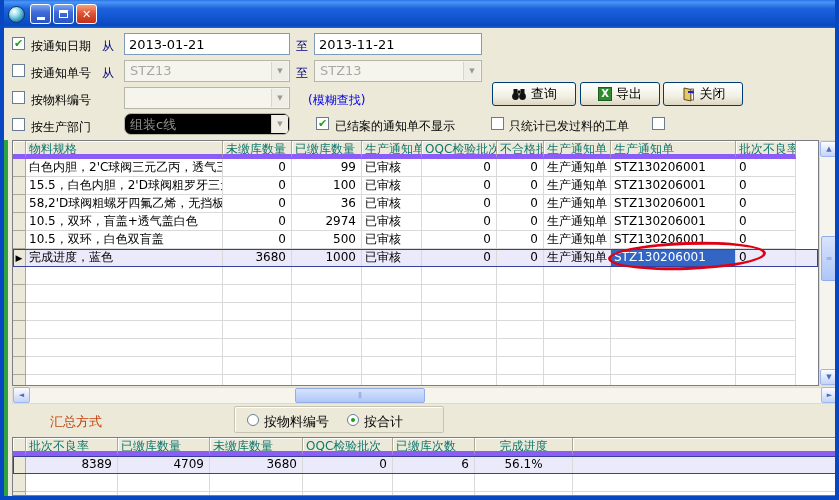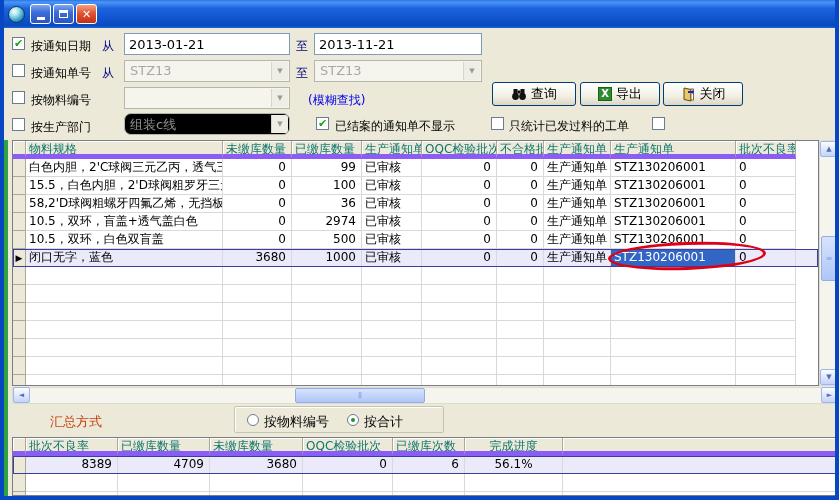--- a/index.html
+++ b/index.html
@@ -59,21 +59,21 @@
   .grow .ind { color:#000; }
   .selrow { background:#EAEAFB; outline:1px solid #3A3F9E; outline-offset:-1px; }
   .selrow .gcell { border-bottom-color:#EAEAFB; }
   .hlcell { background:#3365C4; color:#fff; }
 
   
   .mc0{width:13px;} .mc1{width:197px;} .mc2{width:69px;} .mc3{width:70px;} .mc4{width:60px;}
   .mc5{width:75px;} .mc6{width:47px;} .mc7{width:67px;} .mc8{width:125px;} .mc9{width:60px;}
   
   .sc0{width:13px;} .sc1{width:92px;} .sc2{width:92px;} .sc3{width:93px;} .sc4{width:90px;}
-  .sc5{width:72px;} .sc6{width:98px;text-align:center;}
+  .sc5{width:82px;} .sc6{width:98px;text-align:center;}
 
   
   .vscroll { position:absolute; left:815px; top:140px; width:20px; height:246px; background:#F5F5EE; border:1px solid #DDDBCF; }
   .hscroll { position:absolute; left:8px; top:387px; width:827px; height:17px; background:#F5F5EE; border:1px solid #DDDBCF; }
   .sbtn { position:absolute; width:17px; height:16px; border:1px solid #9EB6F0; border-radius:2px;
           background:linear-gradient(180deg,#FDFDFE,#C4D3F7); color:#4D6FC0; font-size:7px;
           display:flex; align-items:center; justify-content:center; }
   .sthumb { position:absolute; border:1px solid #93ADE8; border-radius:2px;
             background:linear-gradient(180deg,#D8E3FD,#AEC6F8); color:#7E99D8; font-size:8px;
             display:flex; align-items:center; justify-content:center; }
@@ -249,21 +249,21 @@
           <div class="gcell mc3 num">500</div>
           <div class="gcell mc4">已审核</div>
           <div class="gcell mc5 num">0</div>
           <div class="gcell mc6 num">0</div>
           <div class="gcell mc7">生产通知单</div>
           <div class="gcell mc8">STZ130206001</div>
           <div class="gcell mc9">0</div>
         </div>
         <div class="grow selrow">
           <div class="gcell mc0 ind">▶</div>
-          <div class="gcell mc1">闭口无字，蓝色</div>
+          <div class="gcell mc1">完成进度，蓝色</div>
           <div class="gcell mc2 num">3680</div>
           <div class="gcell mc3 num">1000</div>
           <div class="gcell mc4">已审核</div>
           <div class="gcell mc5 num">0</div>
           <div class="gcell mc6 num">0</div>
           <div class="gcell mc7">生产通知单</div>
           <div class="gcell mc8 hlcell">STZ130206001</div>
           <div class="gcell mc9">0</div>
         </div>
         <div class="grow">

